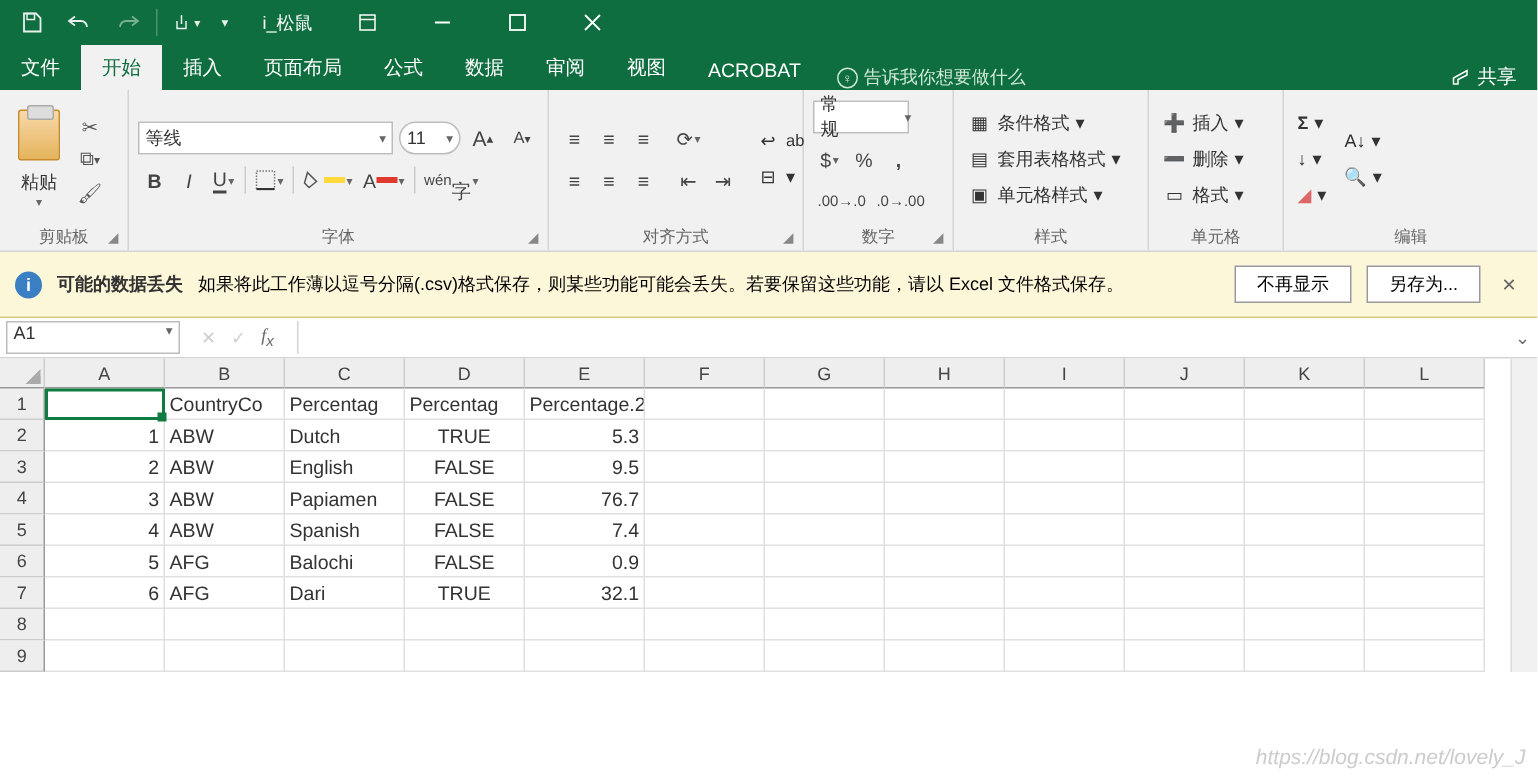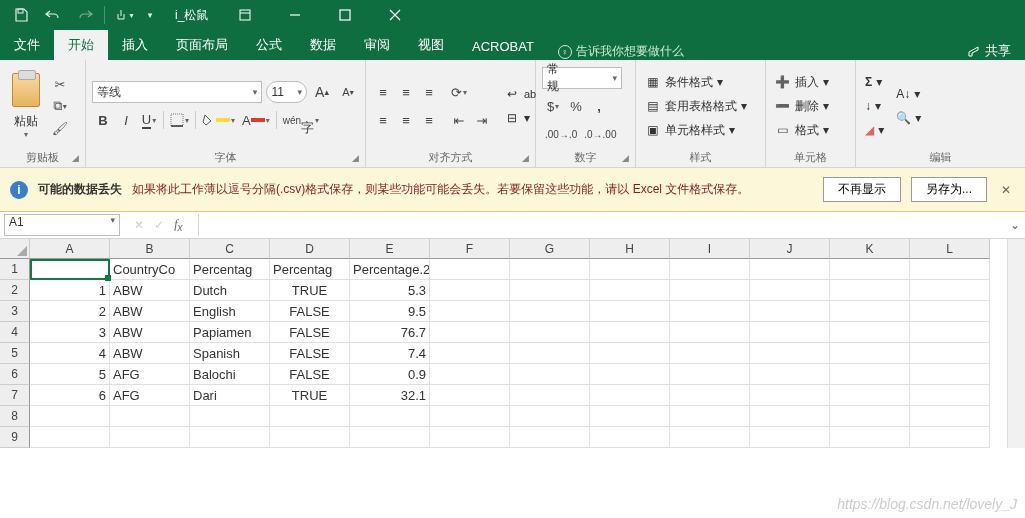--- a/index.html
+++ b/index.html
@@ -35,28 +35,28 @@
 .font-name{width:188px;}
 .font-size{width:44px;border-radius:11px;}
 .rows{display:flex;flex-direction:column;gap:6px;}
 .btnrow{display:flex;align-items:center;gap:1px;}
 .rbtn{min-width:22px;height:22px;display:flex;align-items:center;justify-content:center;color:#444;font-size:13px;border:1px solid transparent;padding:0 2px;}
 .rbtn .dd{font-size:8px;margin-left:1px;color:#666;}
 .under{border-bottom:2px solid #444;}
 .swatch{width:14px;height:4px;display:inline-block;}
 .swatch.yellow{background:#ffd93a;}
 .swatch.red{background:#e03a2f;}
-.num-combo{width:80px;gap:40px;}
+.num-combo{width:64px;gap:40px;}
 .stack{display:flex;flex-direction:column;gap:2px;}
 .stack .line{display:flex;align-items:center;gap:4px;height:22px;white-space:nowrap;padding:0 3px;}
 .ico16{width:16px;height:16px;display:inline-flex;align-items:center;justify-content:center;}
 .msgbar{height:44px;background:#fdf7d9;border-bottom:1px solid #d4c983;display:flex;align-items:center;padding:0 10px;gap:10px;}
 .info-ico{width:18px;height:18px;border-radius:50%;background:#3a7fc4;color:#fff;display:flex;align-items:center;justify-content:center;font-size:12px;font-weight:bold;}
 .msg-title{font-weight:bold;font-size:12px;text-align:center;}
-.msg-text{font-size:12px;color:#7f1d1d;line-height:1.3;}
+.msg-text{font-size:12px;color:#000000;line-height:1.3;}
 .msg-btn{border:1px solid #999;background:#fff;padding:3px 14px;font-size:12px;}
 .msg-close{width:18px;text-align:center;color:#666;}
 .namebox-row{height:27px;border-bottom:1px solid #d4d4d4;display:flex;align-items:center;background:#fff;}
 .namebox{width:116px;height:22px;border:1px solid #bdbdbd;margin-left:4px;display:flex;align-items:flex-start;padding:0 4px;}
 .namebox .dd{margin-left:auto;color:#666;font-size:9px;}
 .fx-area{display:flex;align-items:center;padding-left:14px;gap:10px;color:#888;}
 .fx{font-style:italic;font-family:"Times New Roman",serif;color:#666;}
 .fx-input{flex:1;height:22px;border-left:1px solid #d4d4d4;padding-left:8px;margin-left:6px;}
 .expand{width:20px;text-align:center;color:#666;}
 .grid{position:relative;}

